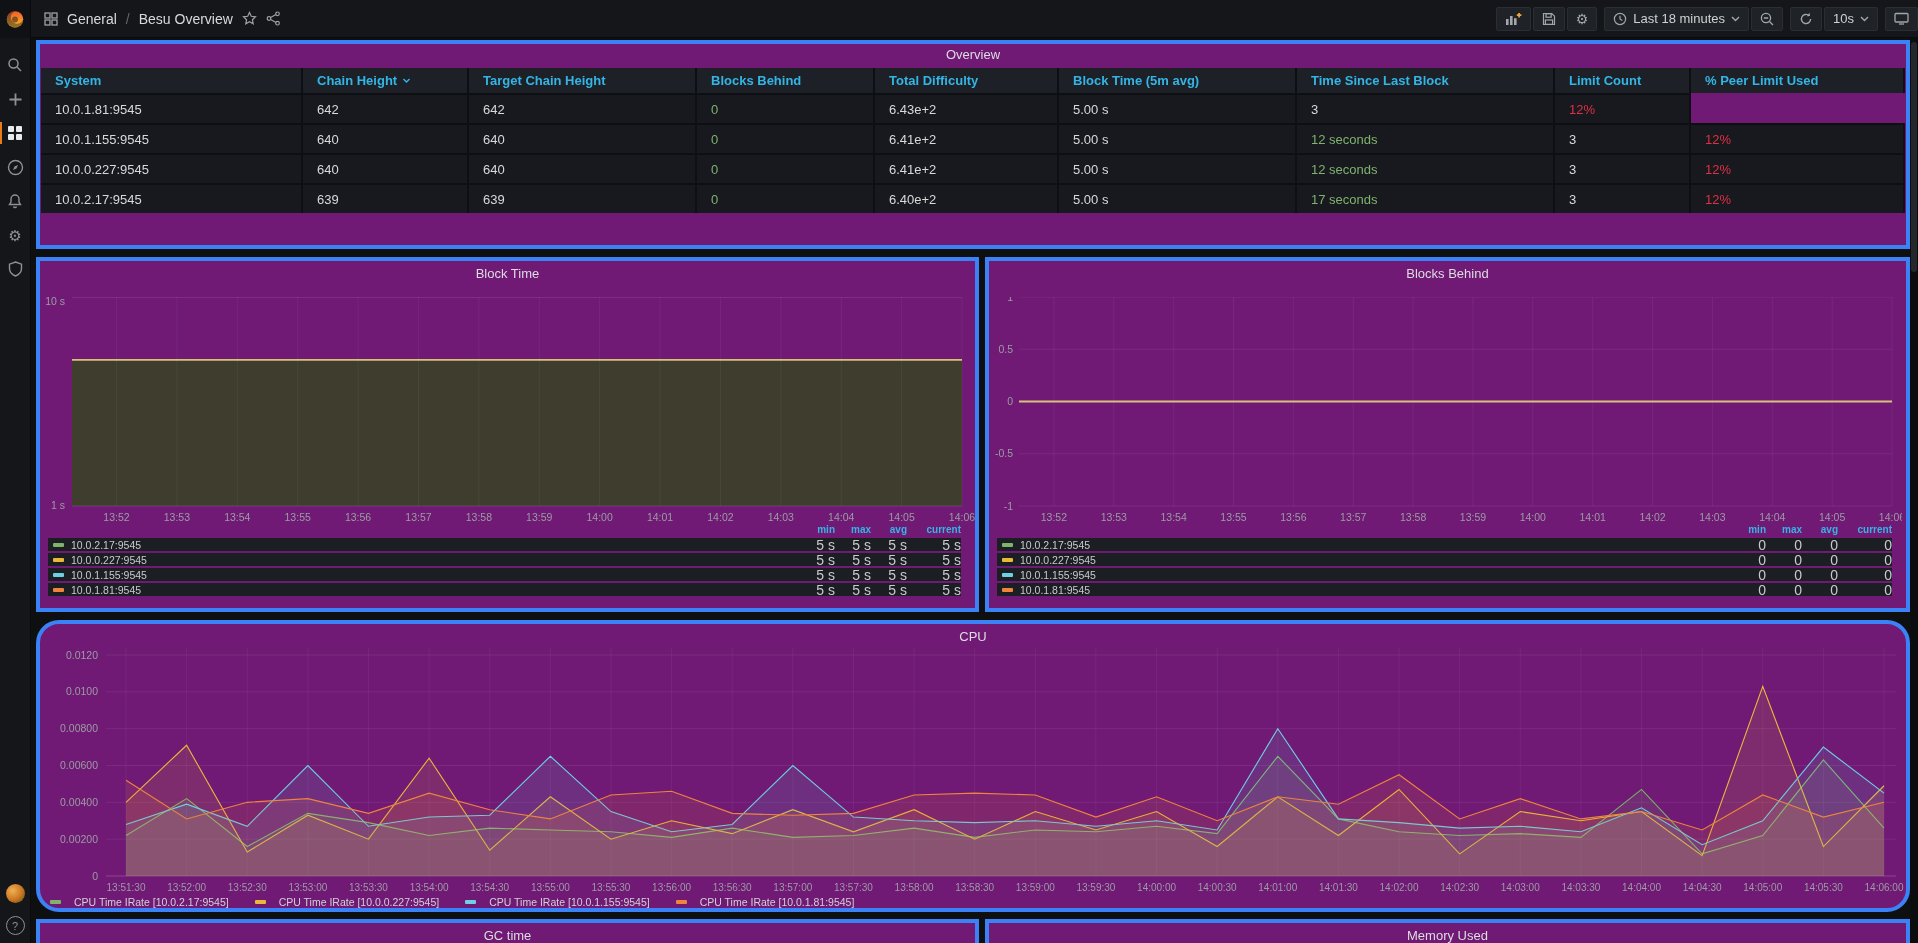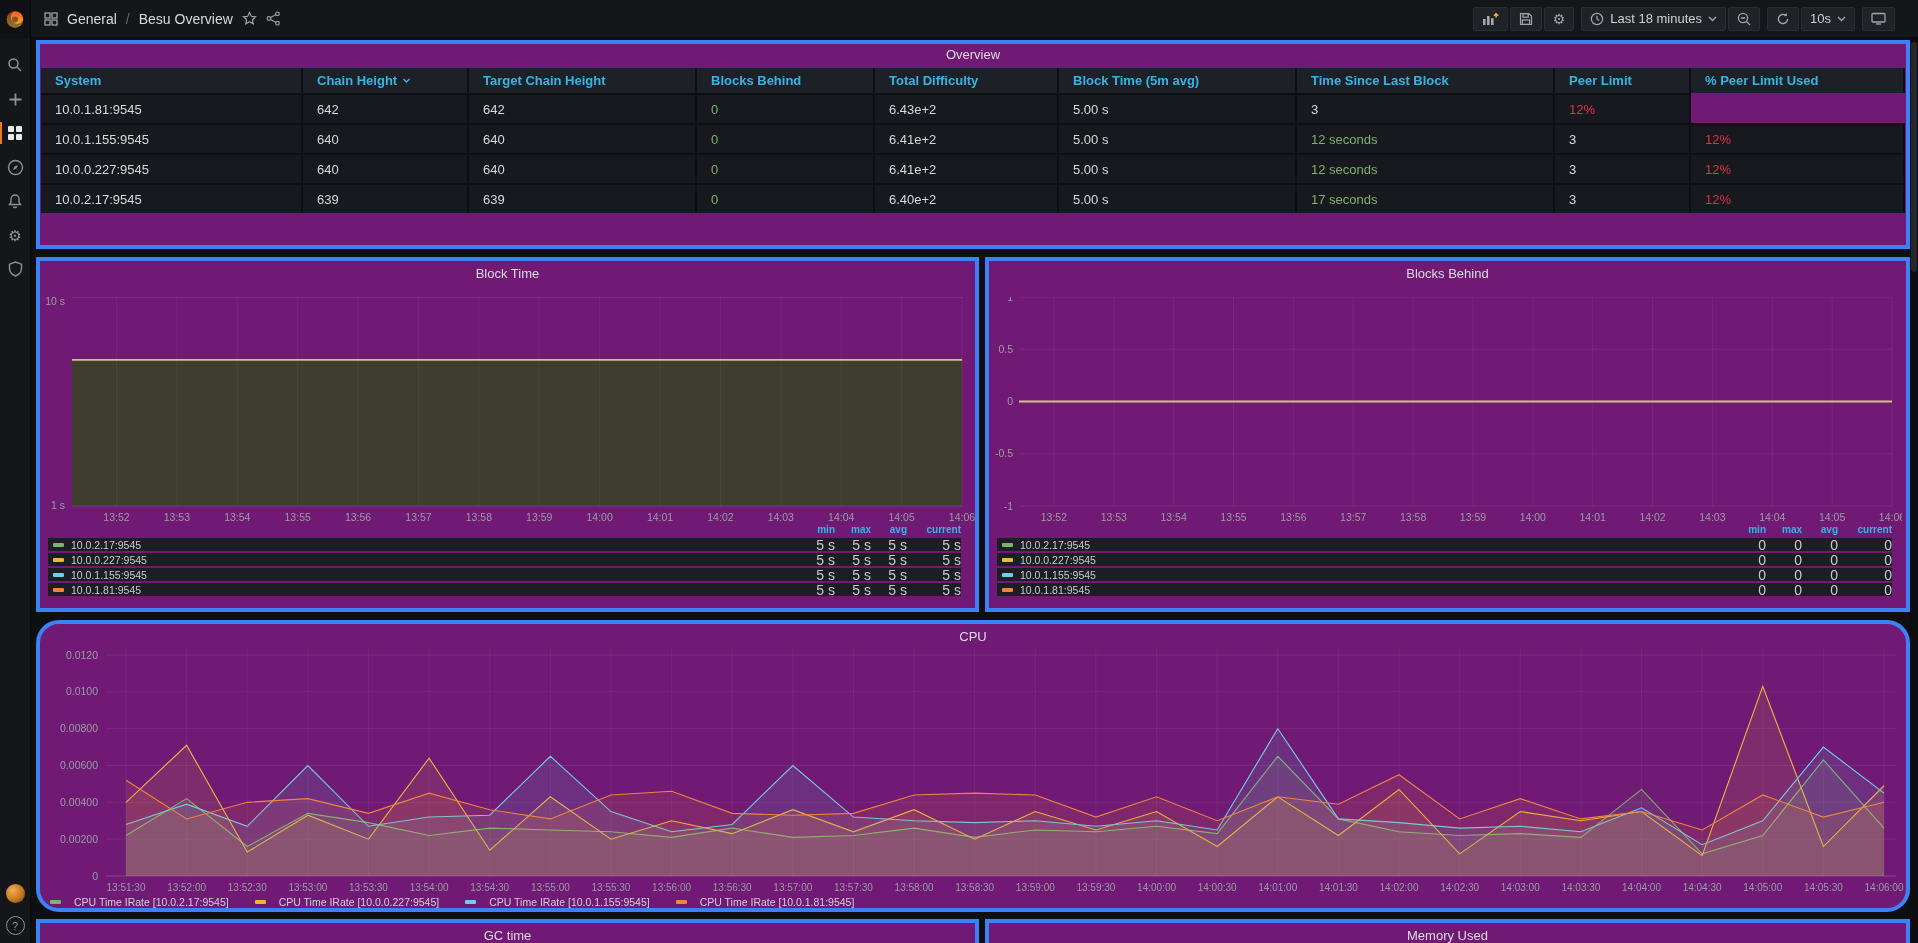--- a/index.html
+++ b/index.html
@@ -11,21 +11,21 @@
   .snav{display:flex;flex-direction:column;align-items:center;gap:12px;margin-top:16px;}
   .sitem{width:30px;height:22px;display:flex;align-items:center;justify-content:center;position:relative;color:#8e9196;cursor:pointer;}
   .sitem.active{color:#e9eaeb;}
   .sitem.active::before{content:"";position:absolute;left:0;top:0;bottom:0;width:2px;background:#eb7b18;}
   .sbottom{position:absolute;bottom:8px;left:0;width:30px;display:flex;flex-direction:column;align-items:center;gap:13px;}
   .avatar{width:19px;height:19px;border-radius:50%;cursor:pointer;
           background:radial-gradient(circle at 35% 35%,#f0b054,#c9741e 55%,#6f5b1d 85%,#4c4a22);}
   .help{width:17px;height:17px;border-radius:50%;border:1.4px solid #8e9196;color:#8e9196;display:flex;align-items:center;justify-content:center;font-size:11px;cursor:pointer;}
   
   .topbar{position:absolute;left:30px;top:0;width:1888px;height:38px;background:#141619;border-bottom:1px solid #0a0b0c;
-          display:flex;align-items:center;justify-content:space-between;padding:0 23px 0 14px;box-sizing:border-box;z-index:4;}
+          display:flex;align-items:center;justify-content:space-between;padding:0 0 0 14px;box-sizing:border-box;z-index:4;}
   .crumbs{display:flex;align-items:center;gap:9px;font-size:14px;}
   .crumb{color:#d8d9da;cursor:pointer;}
   .sep{color:#64666b;}
   .cicon{color:#9da0a5;display:flex;align-items:center;cursor:pointer;}
   .tb-right{display:flex;align-items:center;}
   .grp{display:flex;gap:2px;margin-left:7px;}
   .tb-btn{display:flex;align-items:center;gap:6px;height:24px;padding:0 8px;background:#1f2226;border:1px solid #2a2d33;
           border-radius:2px;font-size:13px;color:#d0d1d3;cursor:pointer;box-sizing:border-box;}
   
   .panel{position:absolute;background:#701a75;border:4px solid #3b82f6;box-sizing:border-box;}
@@ -221,21 +221,21 @@
         <div class="trow">
           <div class="th">System</div>
           <div class="th">Chain Height<svg width="9" height="7" viewBox="0 0 9 7">
               <path d="M1.5 2 L4.5 5 L7.5 2" stroke="#33b5e5" stroke-width="1.4" fill="none"></path>
             </svg></div>
           <div class="th">Target Chain Height</div>
           <div class="th">Blocks Behind</div>
           <div class="th">Total Difficulty</div>
           <div class="th">Block Time (5m avg)</div>
           <div class="th">Time Since Last Block</div>
-          <div class="th">Peer Limit</div>
+          <div class="th">Limit Count</div>
           <div class="th">% Peer Limit Used</div>
         </div>
         <div class="trow">
           <div class="td">10.0.1.81:9545</div>
           <div class="td">642</div>
           <div class="td">642</div>
           <div class="td" style="color:#7eb26d">0</div>
           <div class="td">6.43e+2</div>
           <div class="td">5.00 s</div>
           <div class="td">3</div>

